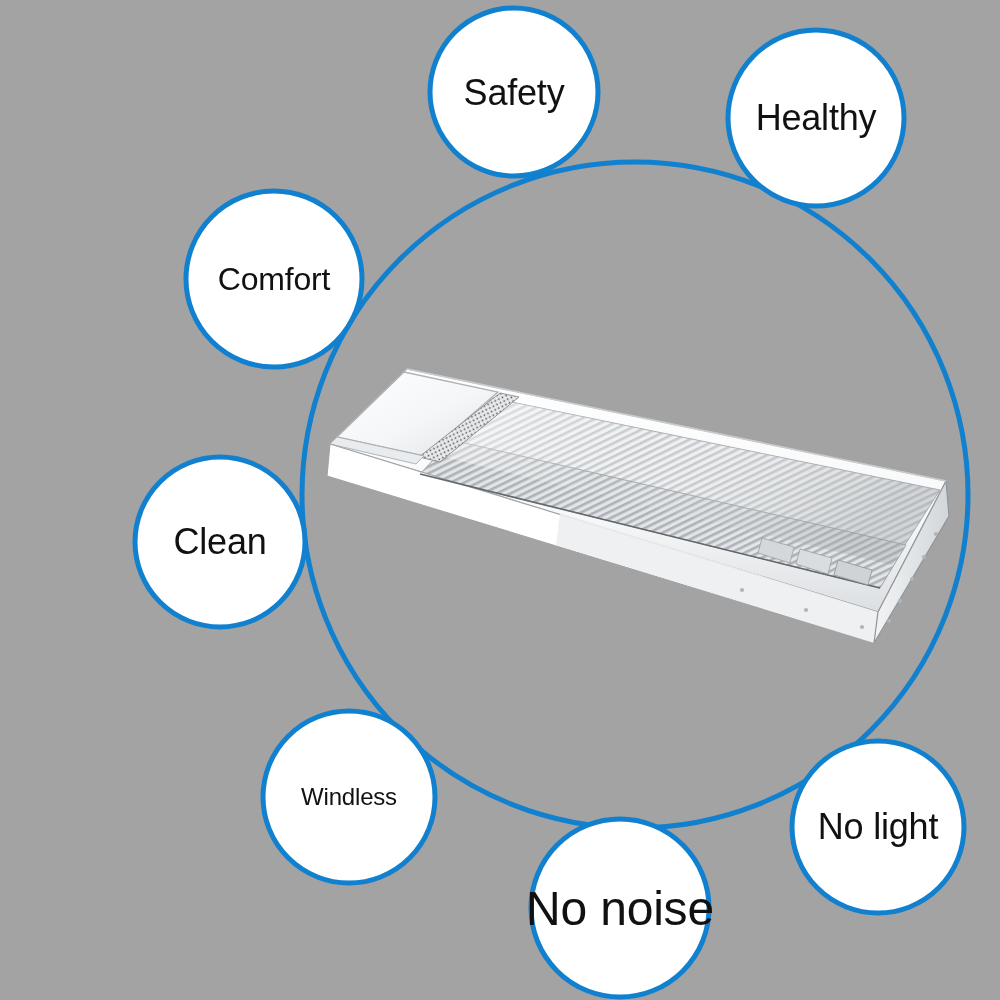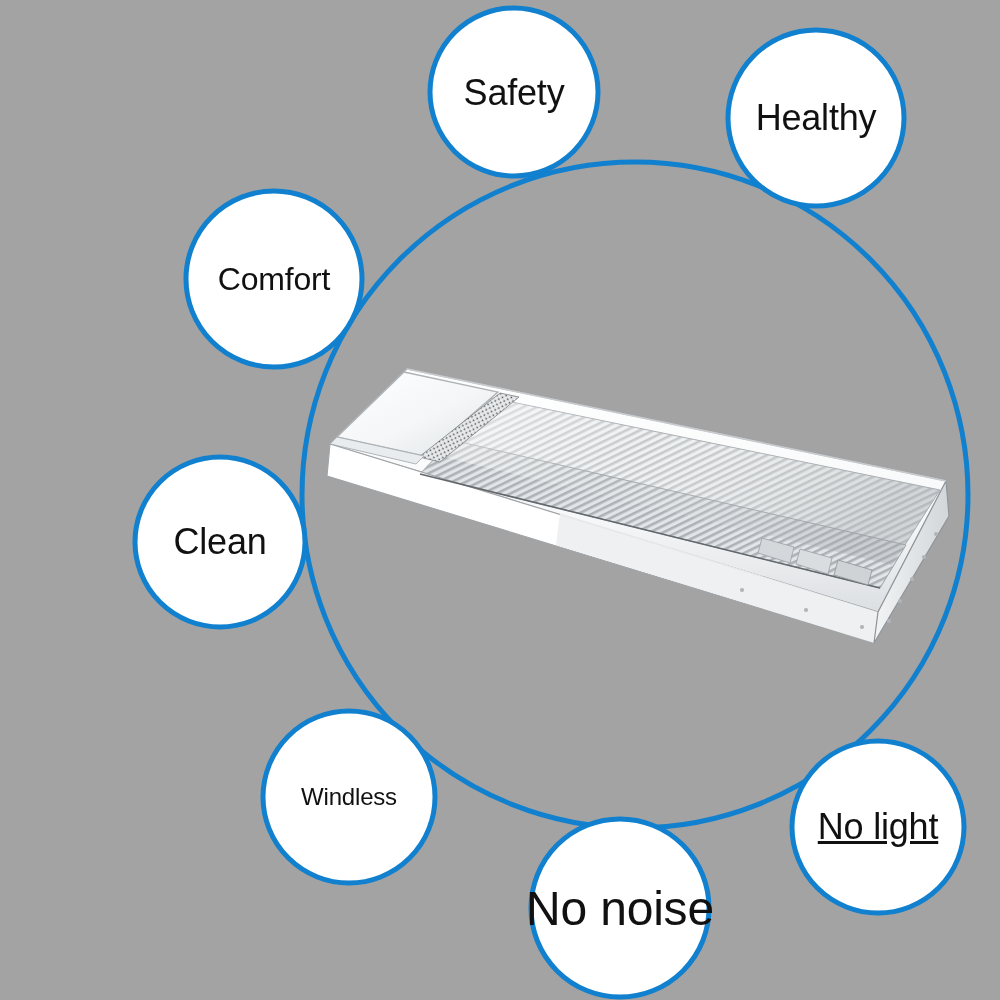--- a/index.html
+++ b/index.html
@@ -120,15 +120,15 @@
       </g>
   </svg>
 
   <div id="bubble-labels">
       <div class="bubble-label" style="left: 514px; top: 93px; font-size: 36px; color: rgb(17, 17, 17);">Safety</div>
       <div class="bubble-label" style="left: 816px; top: 118px; font-size: 36px; color: rgb(17, 17, 17); text-align: right;">Healthy</div>
       <div class="bubble-label" style="left: 262px; top: 279px; font-size: 32px; color: rgb(17, 17, 17); margin-left: 12px;">Comfort</div>
       <div class="bubble-label" style="left: 220px; top: 542px; font-size: 36px; color: rgb(17, 17, 17);">Clean</div>
       <div class="bubble-label" style="left: 349px; top: 797px; font-size: 24px; color: rgb(17, 17, 17);">Windless</div>
       <div class="bubble-label" style="left: 620px; top: 908px; font-size: 48px; color: rgb(17, 17, 17);">No noise</div>
-      <div class="bubble-label" style="left: 878px; top: 827px; font-size: 36px; color: rgb(17, 17, 17); text-decoration: underline;">No light</div>
+      <div class="bubble-label" style="left: 878px; top: 827px; font-size: 36px; color: rgb(17, 17, 17);">No light</div>
     </div>
 </div>
 
 </body></html>

